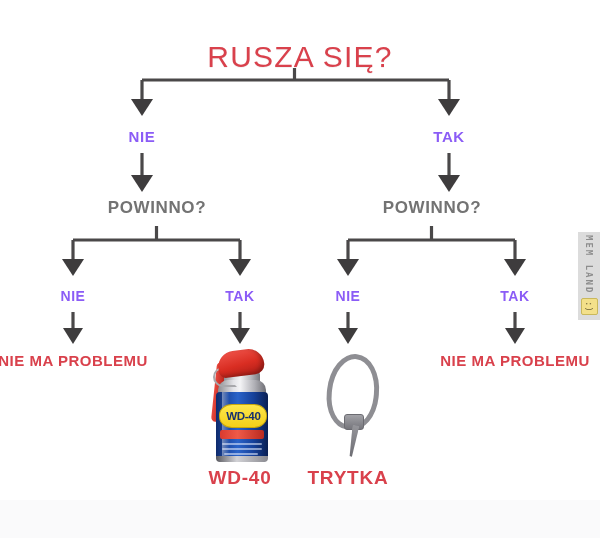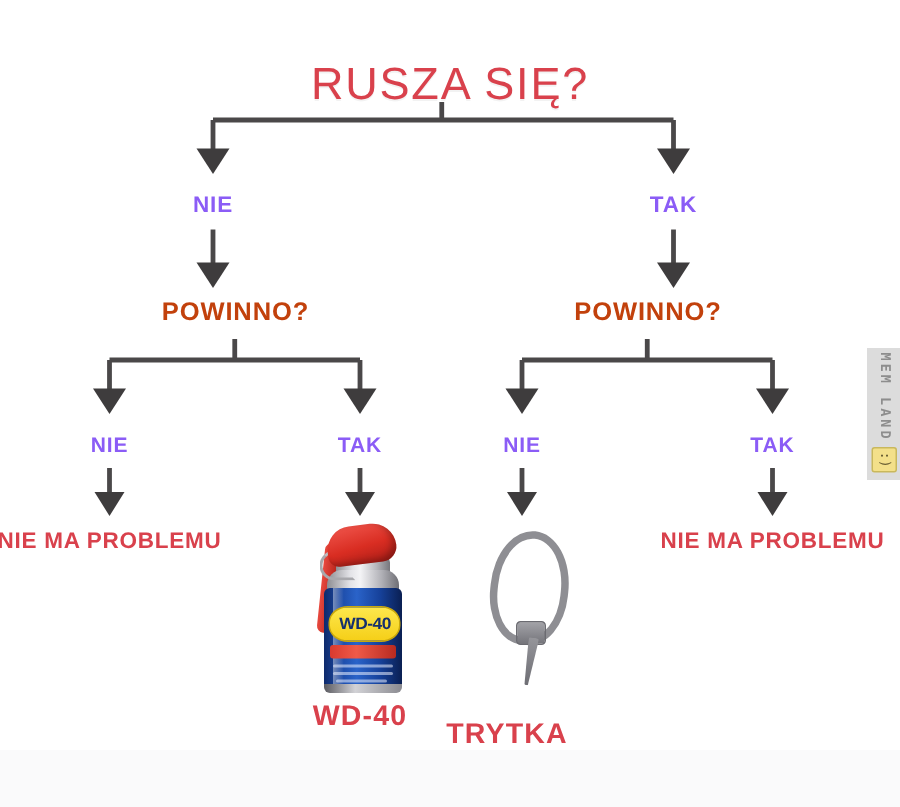--- a/index.html
+++ b/index.html
@@ -55,21 +55,21 @@
   .node-title {
     font-size: 30px;
     font-weight: 400;
     color: #d9414c;
     letter-spacing: 1.2px;
     text-shadow: 0 1px 0 rgba(0,0,0,0.05);
   }
   .node-q {
     font-size: 17px;
     font-weight: 700;
-    color: #c2410c;
+    color: #737373;
     letter-spacing: 0.6px;
   }
   .node-branch {
     font-size: 15px;
     font-weight: 700;
     color: #8b5cf6;
     letter-spacing: 0.6px;
   }
   .node-branch.small {
     font-size: 14px;
@@ -385,20 +385,20 @@
     <div class="can-base"></div>
   </div>
 
   <div class="tie-wrap" style="left:318px; top:352px;">
     <div class="tie-loop"></div>
     <div class="tie-head"></div>
     <div class="tie-tail"></div>
   </div>
 
   <div class="node node-caption" style="left:180px; top:467px; width:120px;">WD-40</div>
-  <div class="node node-caption" style="left:278px; top:467px; width:120px;margin-top:12px;">TRYTKA</div>
+  <div class="node node-caption" style="left:288px; top:467px; width:120px;">TRYTKA</div>
 
   <div class="watermark">
     <div class="wm-text">MEM LAND</div>
     <div class="wm-face">:)</div>
   </div>
 
 </div>
 
 </body></html>

